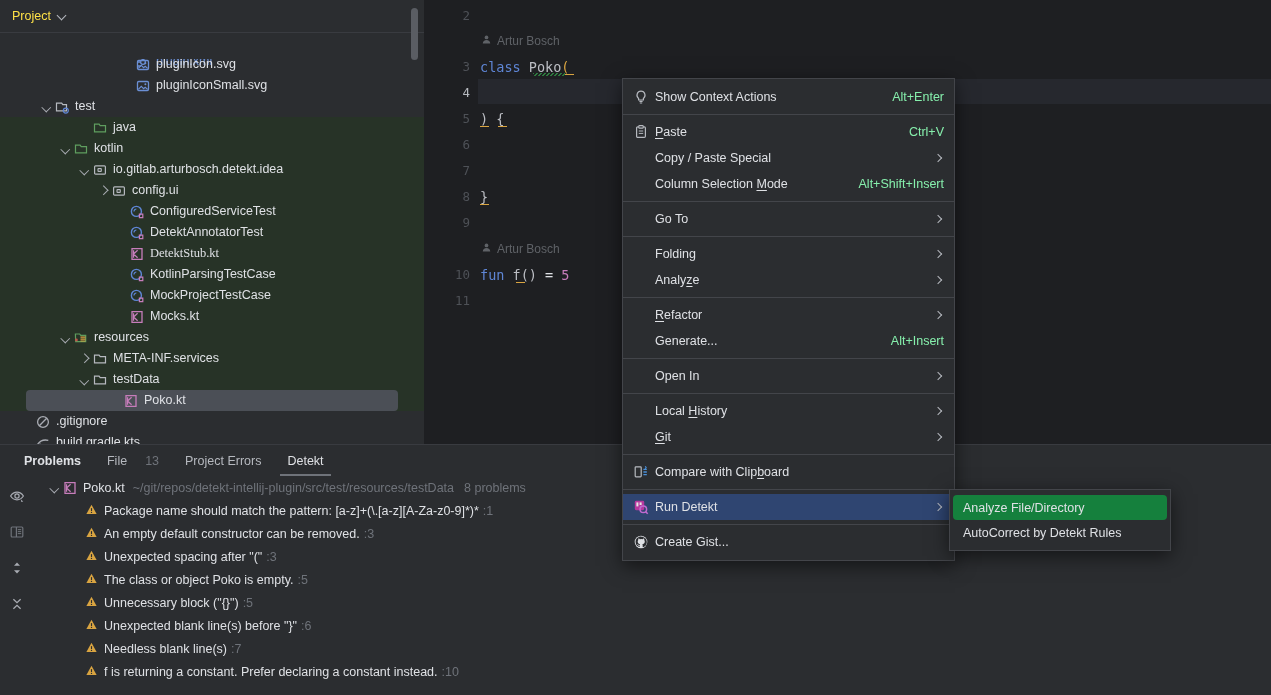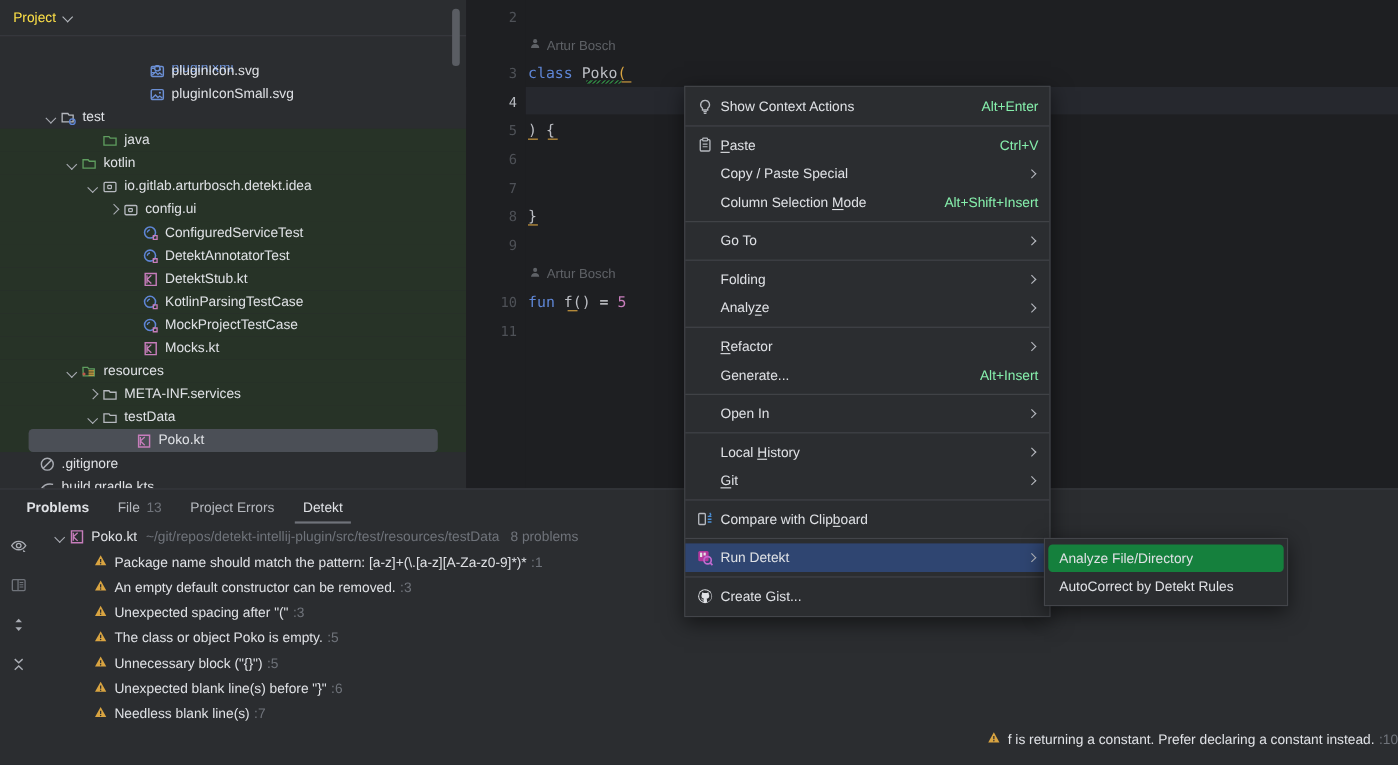--- a/index.html
+++ b/index.html
@@ -112,21 +112,21 @@
   .ptab {
     position: relative; height: 31px; display: flex; align-items: center;
     padding: 0 13px; font-size: 12.5px; color: #b6b9bf; cursor: default;
   }
   .ptab.active { color: #dfe1e5; }
   .ptab.bold { color: #dfe1e5; font-weight: bold; }
   .ptab.active::after {
     content:""; position: absolute; left: 6px; right: 6px; bottom: 0;
     height: 2px; background: #6f737a;
   }
-  .ptab .cnt { color: #6f737a; margin-left: 6px; }
+  .ptab .cnt { color: #6f737a; margin-left: 18px; }
 
   #prob-toolbar {
     position: absolute; left: 0; top: 31px; width: 33px; bottom: 0;
     display: flex; flex-direction: column; align-items: center; padding-top: 12px; gap: 17px;
   }
   #prob-list { position: absolute; left: 33px; top: 31px; right: 0; bottom: 0; }
   .prow { height: 23px; display: flex; align-items: center; white-space: nowrap; }
   .prow .msg { font-size: 12.5px; color: #dfe1e5; }
   .prow .dim { font-size: 12.5px; color: #6f737a; margin-left: 4px; }
   .prow .path { font-size: 12.5px; color: #6f737a; margin-left: 8px; }
@@ -283,21 +283,21 @@
           <span class="twist "></span>
           <span class="ico">
             <svg width="16" height="16" viewBox="0 0 16 16">
               <circle cx="7.4" cy="7.4" r="5" fill="none" stroke="#5f86d6" stroke-width="1.4"></circle>
               <path d="M5 7.4a2.4 2.4 0 0 1 2.4-2.4" stroke="#5f86d6" stroke-width="1.2" fill="none"></path>
               <path d="M10.4 10.2h3.4v3.4h-3.4z" fill="none" stroke="#c77dbb" stroke-width="1.2"></path>
             </svg>
           </span>
           <span class="lbl">DetektAnnotatorTest</span>
         </div>
-        <div class="trow green" style="position: absolute; top: 210px; left: 0px; right: 0px;">
+        <div class="trow green" style="position: absolute; top: 210px; left: 0px; right: 0px; font-family: Liberation Serif, serif;">
           <div style="width: 115px; flex: 0 0 auto;"></div>
           <span class="twist "></span>
           <span class="ico">
             <svg width="16" height="16" viewBox="0 0 16 16">
               <path d="M3 2.6h10v10.8H3z" fill="none" stroke="#c77dbb" stroke-width="1.3"></path>
               <path d="M4.6 4.3v7.4M4.6 8l4-3.7M4.6 8l4 3.7" stroke="#c77dbb" stroke-width="1.2" fill="none"></path>
             </svg>
           </span>
           <span class="lbl">DetektStub.kt</span>
         </div>
@@ -567,21 +567,21 @@
           <span class="ico" style="width: 14px; flex: 0 0 14px;">
             <svg width="13" height="13" viewBox="0 0 16 16">
               <path d="M8 2.2L14.3 13.4H1.7z" fill="#d9a441"></path>
               <path d="M8 6.3v3.6" stroke="#2b2d30" stroke-width="1.4"></path>
               <circle cx="8" cy="11.6" r="0.85" fill="#2b2d30"></circle>
             </svg>
           </span>
           <span class="msg">Needless blank line(s)</span>
           <span class="dim">:7</span>
         </div>
-        <div class="prow" style="padding-left: 52px; justify-content: flex-end;">
+        <div class="prow" style="padding-left: 52px;">
           <span class="ico" style="width: 14px; flex: 0 0 14px;">
             <svg width="13" height="13" viewBox="0 0 16 16">
               <path d="M8 2.2L14.3 13.4H1.7z" fill="#d9a441"></path>
               <path d="M8 6.3v3.6" stroke="#2b2d30" stroke-width="1.4"></path>
               <circle cx="8" cy="11.6" r="0.85" fill="#2b2d30"></circle>
             </svg>
           </span>
           <span class="msg">f is returning a constant. Prefer declaring a constant instead.</span>
           <span class="dim">:10</span>
         </div>

